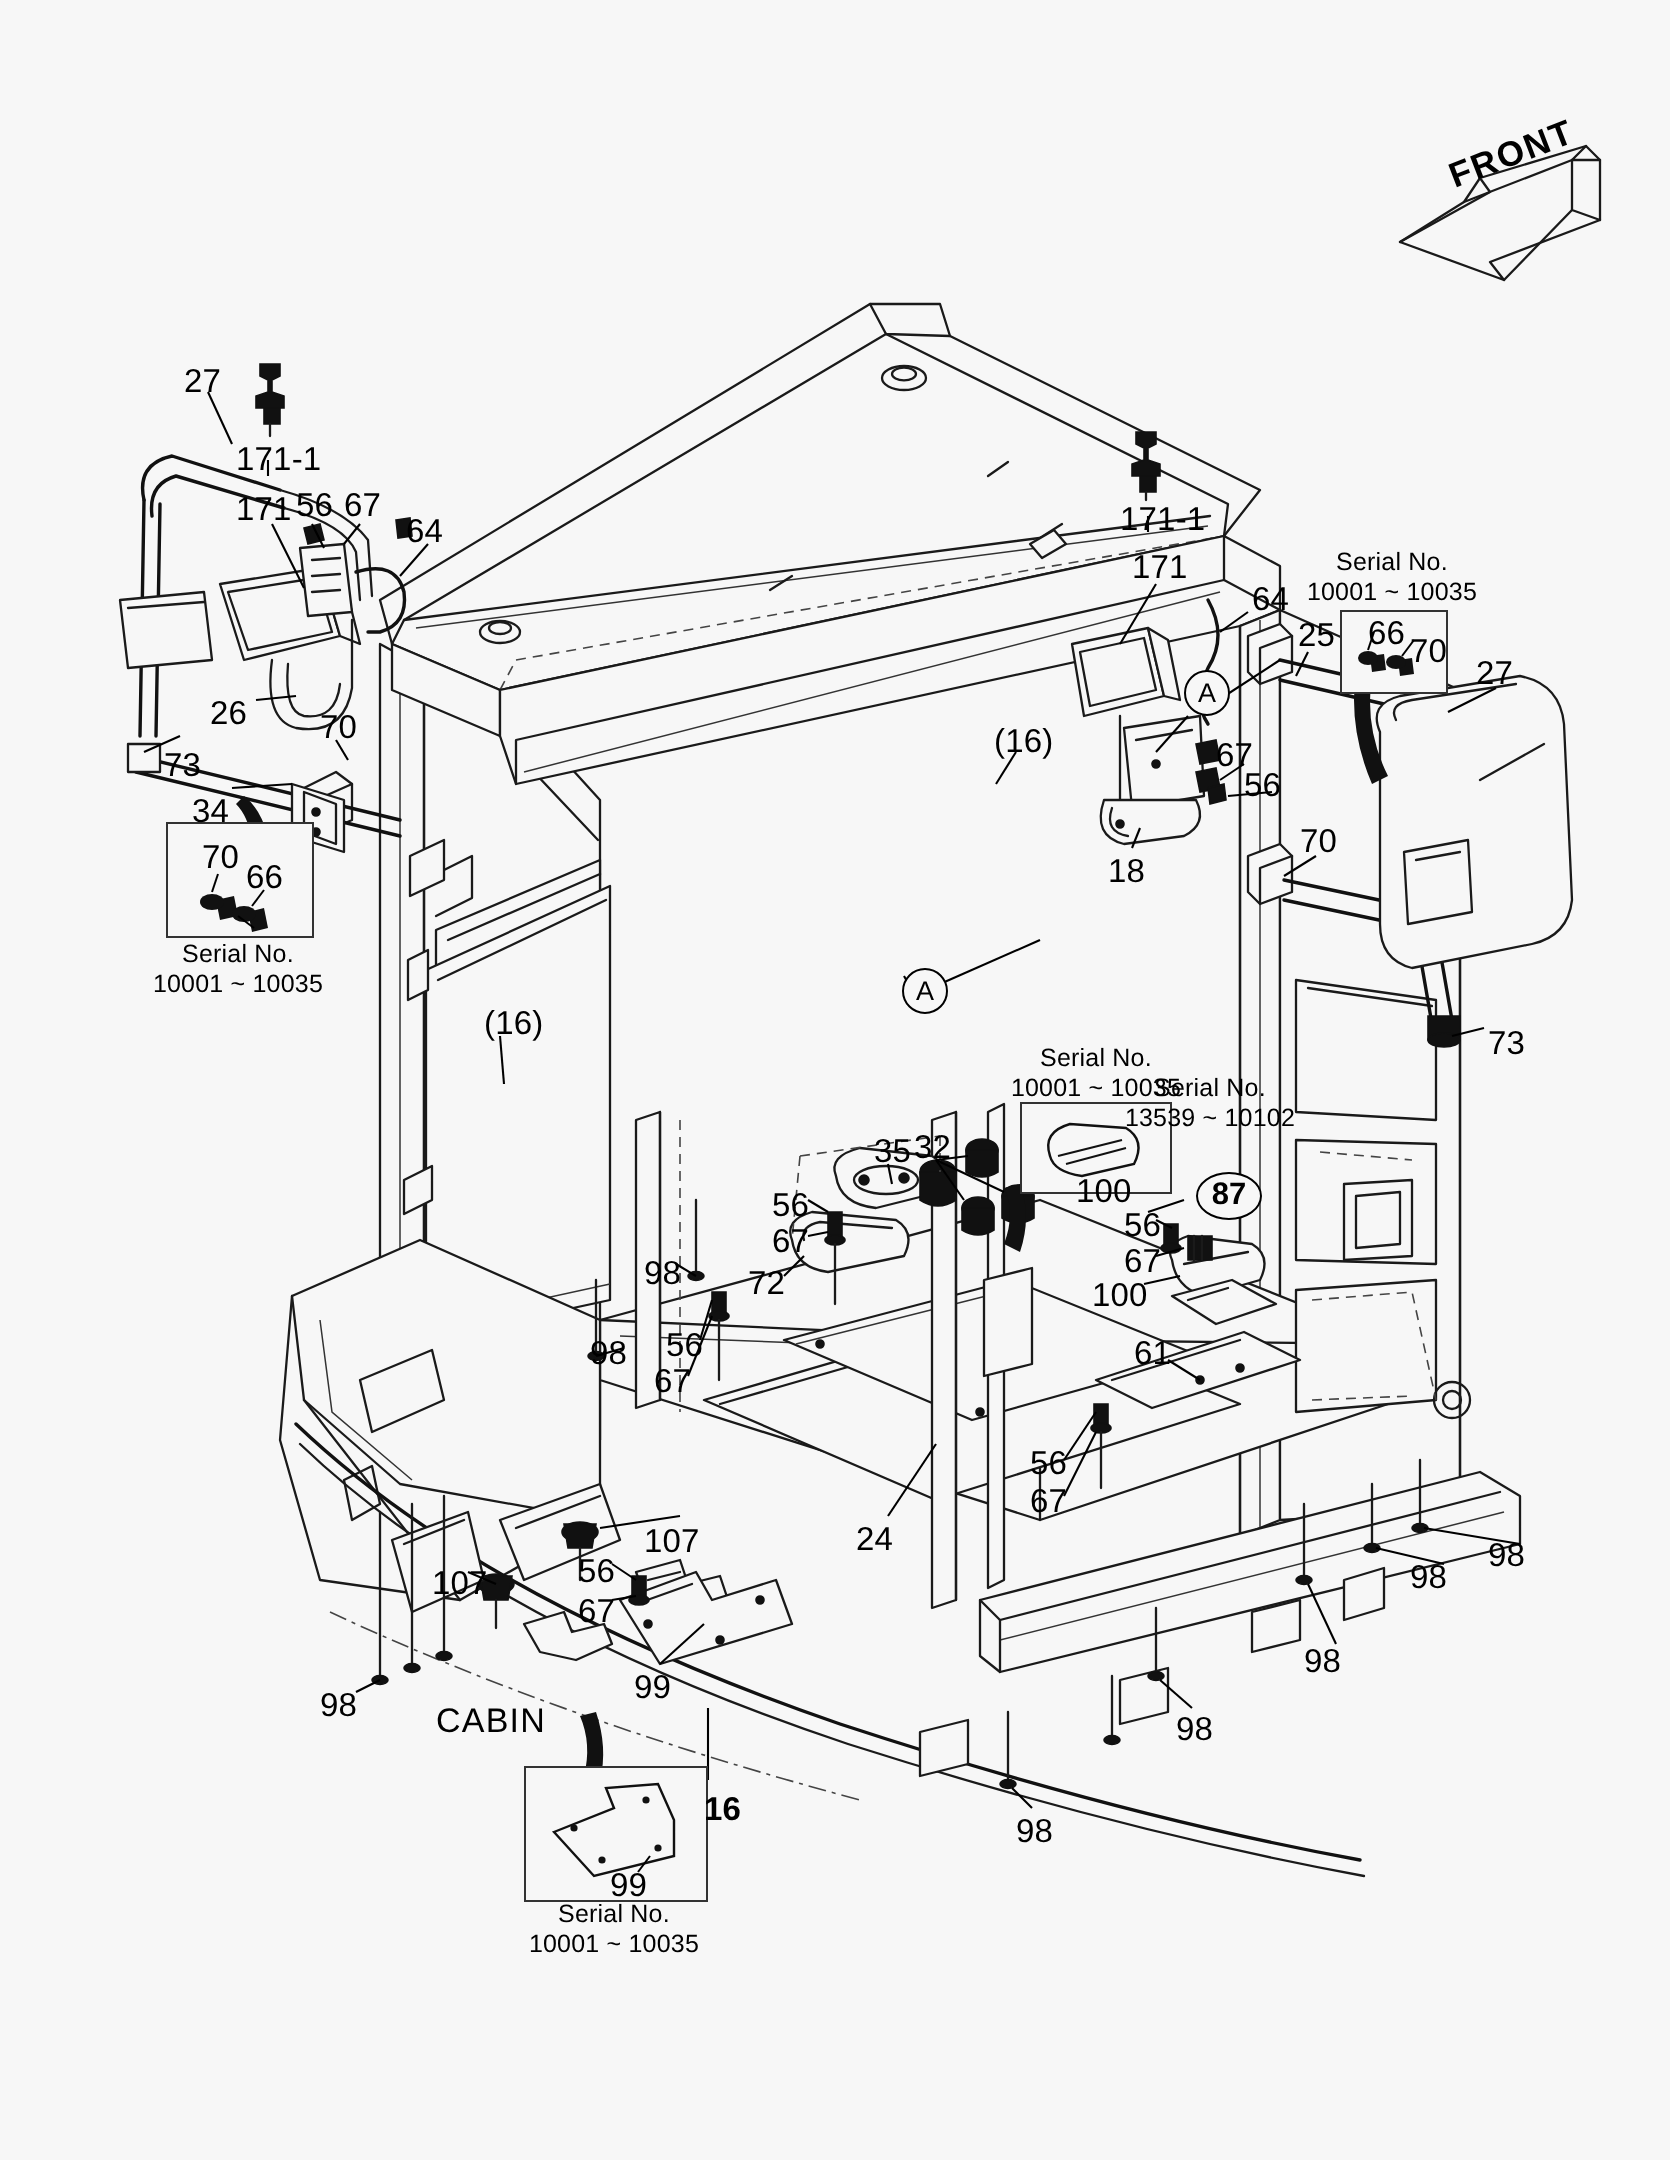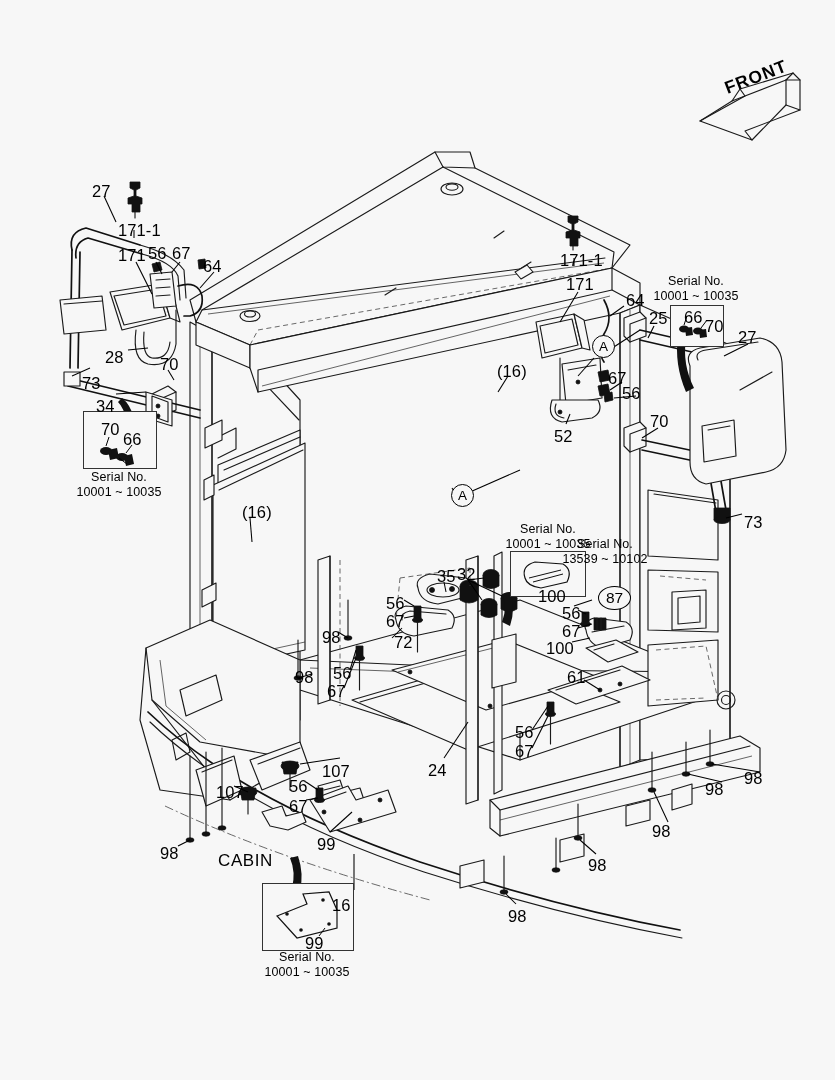--- a/index.html
+++ b/index.html
@@ -58,21 +58,21 @@
     border: 1.6px solid #000;
     border-radius: 50%;
     background: #f7f7f7;
     display: flex;
     align-items: center;
     justify-content: center;
     font-size: 14.5px;
     font-family: "Liberation Sans", sans-serif;
   }
   .circ.a { width: 21px; height: 21px; font-size: 13.5px; }
-  .circ.n { width: 31px; height: 22px; border-radius: 50%; font-size: 15.5px; }
+  .circ.n { width: 31px; height: 22px; border-radius: 50%; font-size: 15.5px; font-weight: bold; }
   .detailbox {
     position: absolute;
     border: 1.5px solid #333;
     background: #f7f7f7;
   }
 </style>
 </head>
 <body>
 
 <div id="sheet">
@@ -582,64 +582,64 @@
 
 <div class="lbl cabin-word" style="left:218px; top:852px;">CABIN</div>
 
 <div id="part-labels">
       <div class="lbl num" style="left: 92px; top: 183px;">27</div>
       <div class="lbl num" style="left: 118px; top: 222px;">171-1</div>
       <div class="lbl num" style="left: 118px; top: 247px;">171</div>
       <div class="lbl num" style="left: 148px; top: 245px;">56</div>
       <div class="lbl num" style="left: 172px; top: 245px;">67</div>
       <div class="lbl num" style="left: 203px; top: 258px;">64</div>
-      <div class="lbl num" style="left: 105px; top: 349px;">28</div>
+      <div class="lbl num" style="left: 105px; top: 349px;">26</div>
       <div class="lbl num" style="left: 160px; top: 356px;">70</div>
       <div class="lbl num" style="left: 82px; top: 375px;">73</div>
       <div class="lbl num" style="left: 96px; top: 398px;">34</div>
       <div class="lbl num" style="left: 101px; top: 421px;">70</div>
       <div class="lbl num" style="left: 123px; top: 431px;">66</div>
       <div class="lbl num" style="left: 560px; top: 252px;">171-1</div>
       <div class="lbl num" style="left: 566px; top: 276px;">171</div>
       <div class="lbl num" style="left: 626px; top: 292px;">64</div>
       <div class="lbl num" style="left: 649px; top: 310px;">25</div>
       <div class="lbl num" style="left: 684px; top: 309px;">66</div>
       <div class="lbl num" style="left: 705px; top: 318px;">70</div>
       <div class="lbl num" style="left: 738px; top: 329px;">27</div>
       <div class="lbl num" style="left: 608px; top: 370px;">67</div>
       <div class="lbl num" style="left: 622px; top: 385px;">56</div>
       <div class="lbl num" style="left: 650px; top: 413px;">70</div>
-      <div class="lbl num" style="left: 554px; top: 428px;">52</div>
+      <div class="lbl num" style="left: 554px; top: 428px;">18</div>
       <div class="lbl num" style="left: 744px; top: 514px;">73</div>
       <div class="lbl num" style="left: 497px; top: 363px;">(16)</div>
       <div class="lbl num" style="left: 242px; top: 504px;">(16)</div>
       <div class="lbl num" style="left: 437px; top: 568px;">35</div>
       <div class="lbl num" style="left: 457px; top: 566px;">32</div>
       <div class="lbl num" style="left: 386px; top: 595px;">56</div>
       <div class="lbl num" style="left: 386px; top: 613px;">67</div>
-      <div class="lbl num" style="left: 394px; top: 634px;">72</div>
+      <div class="lbl num" style="left: 374px; top: 634px;">72</div>
       <div class="lbl num" style="left: 322px; top: 629px;">98</div>
       <div class="lbl num" style="left: 295px; top: 669px;">98</div>
       <div class="lbl num" style="left: 333px; top: 665px;">56</div>
       <div class="lbl num" style="left: 327px; top: 683px;">67</div>
       <div class="lbl num" style="left: 538px; top: 588px;">100</div>
       <div class="lbl num" style="left: 562px; top: 605px;">56</div>
       <div class="lbl num" style="left: 562px; top: 623px;">67</div>
       <div class="lbl num" style="left: 546px; top: 640px;">100</div>
       <div class="lbl num" style="left: 567px; top: 669px;">61</div>
       <div class="lbl num" style="left: 515px; top: 724px;">56</div>
       <div class="lbl num" style="left: 515px; top: 743px;">67</div>
       <div class="lbl num" style="left: 428px; top: 762px;">24</div>
       <div class="lbl num" style="left: 322px; top: 763px;">107</div>
       <div class="lbl num" style="left: 216px; top: 784px;">107</div>
       <div class="lbl num" style="left: 289px; top: 778px;">56</div>
       <div class="lbl num" style="left: 289px; top: 798px;">67</div>
       <div class="lbl num" style="left: 317px; top: 836px;">99</div>
       <div class="lbl num" style="left: 160px; top: 845px;">98</div>
-      <div class="lbl num" style="left: 332px; top: 897px;">16</div>
+      <div class="lbl num" style="left: 352px; top: 897px; font-weight: bold;">16</div>
       <div class="lbl num" style="left: 305px; top: 935px;">99</div>
       <div class="lbl num" style="left: 744px; top: 770px;">98</div>
       <div class="lbl num" style="left: 705px; top: 781px;">98</div>
       <div class="lbl num" style="left: 652px; top: 823px;">98</div>
       <div class="lbl num" style="left: 588px; top: 857px;">98</div>
       <div class="lbl num" style="left: 508px; top: 908px;">98</div>
     </div>
 
 </div>
 

